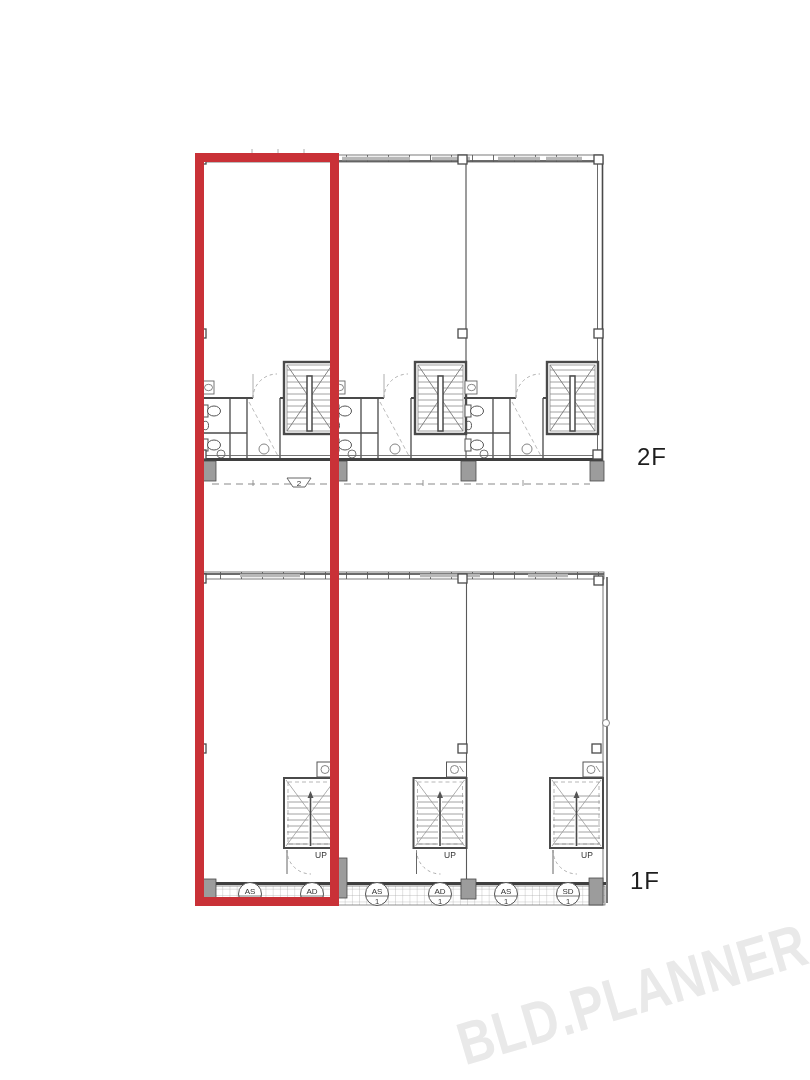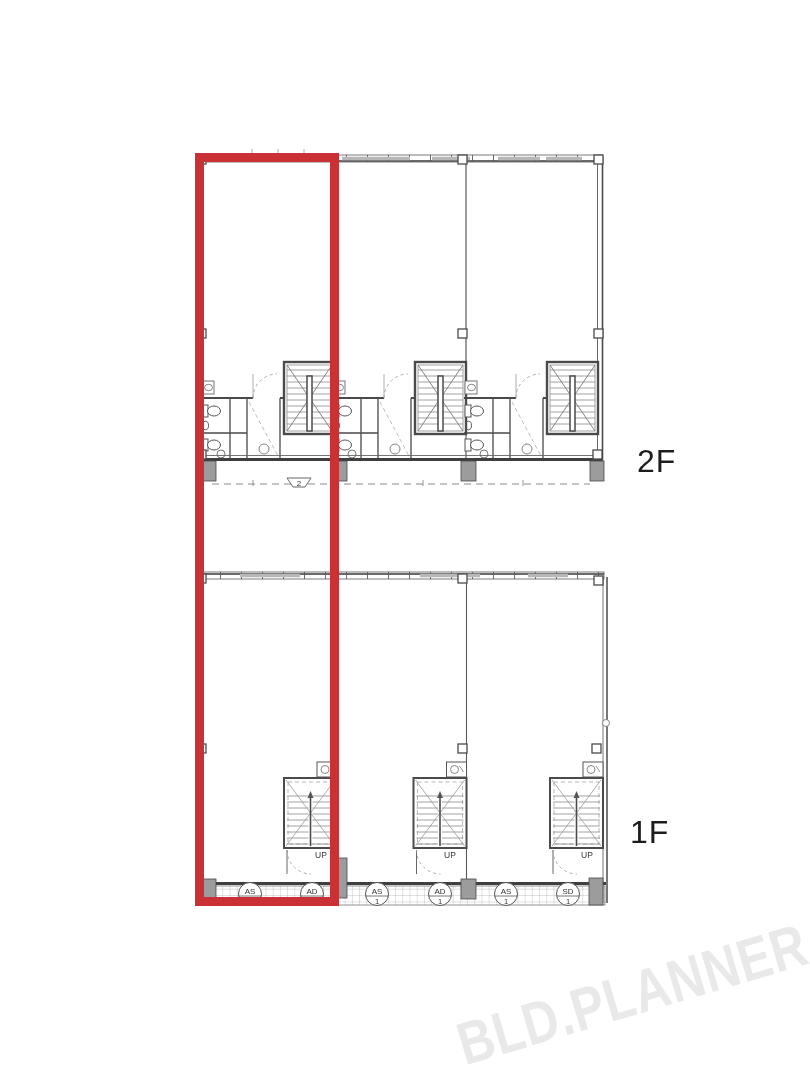--- a/index.html
+++ b/index.html
@@ -1,22 +1,22 @@
 <!DOCTYPE html>
 <html><head>
 <meta charset="utf-8">
 <style>
   html,body{margin:0;padding:0;background:#fff;}
   .canvas{position:relative;width:810px;height:1080px;background:#ffffff;overflow:hidden;
           font-family:"Liberation Sans",sans-serif;}
   .plan-svg{position:absolute;left:0;top:0;}
   svg text{font-family:"Liberation Sans",sans-serif;fill:#333;}
-  .floor-label{position:absolute;font-size:32px;font-weight:400;color:#1d1d1d;letter-spacing:1px;}
+  .floor-label{position:absolute;font-size:24px;font-weight:400;color:#1d1d1d;letter-spacing:1px;}
   .floor-label-2f{left:637px;top:443px;}
-  .floor-label-1f{left:630px;top:814px;}
+  .floor-label-1f{left:630px;top:867px;}
   .watermark{position:absolute;left:468px;top:1014px;height:62px;line-height:62px;
              font-size:60px;font-weight:700;color:#e9e9e9;white-space:nowrap;
              transform:rotate(-16.5deg) scaleX(0.82);transform-origin:0 100%;
              letter-spacing:1px;user-select:none;}
 </style>
 </head>
 <body>
 
 <div class="canvas">
 

